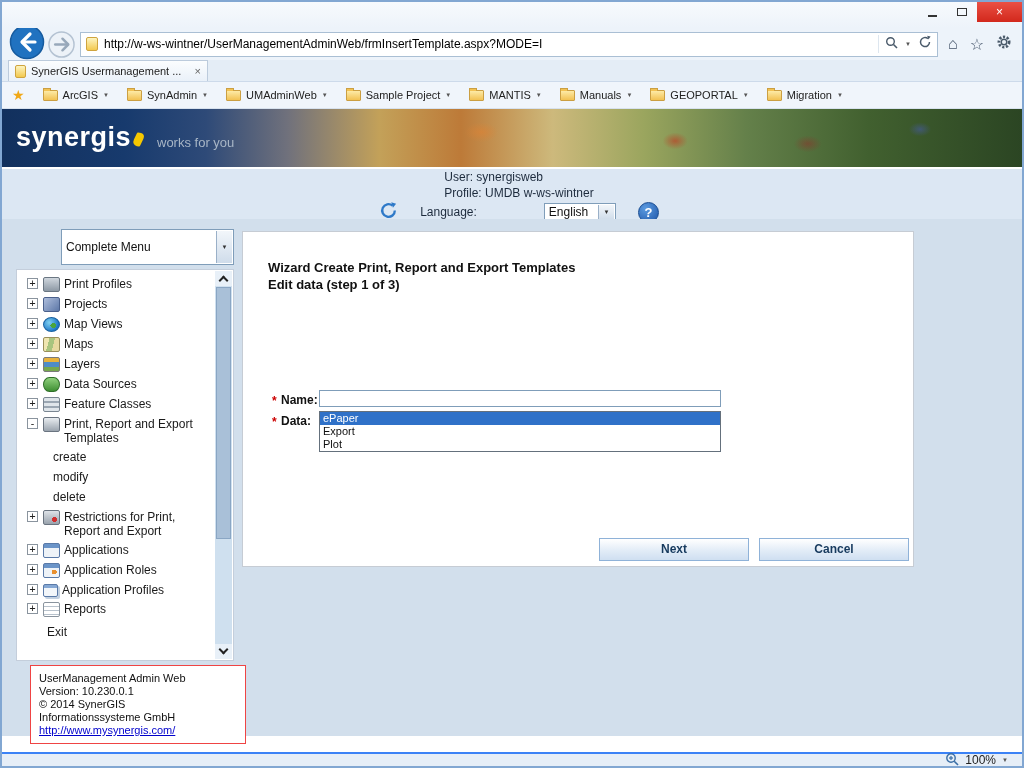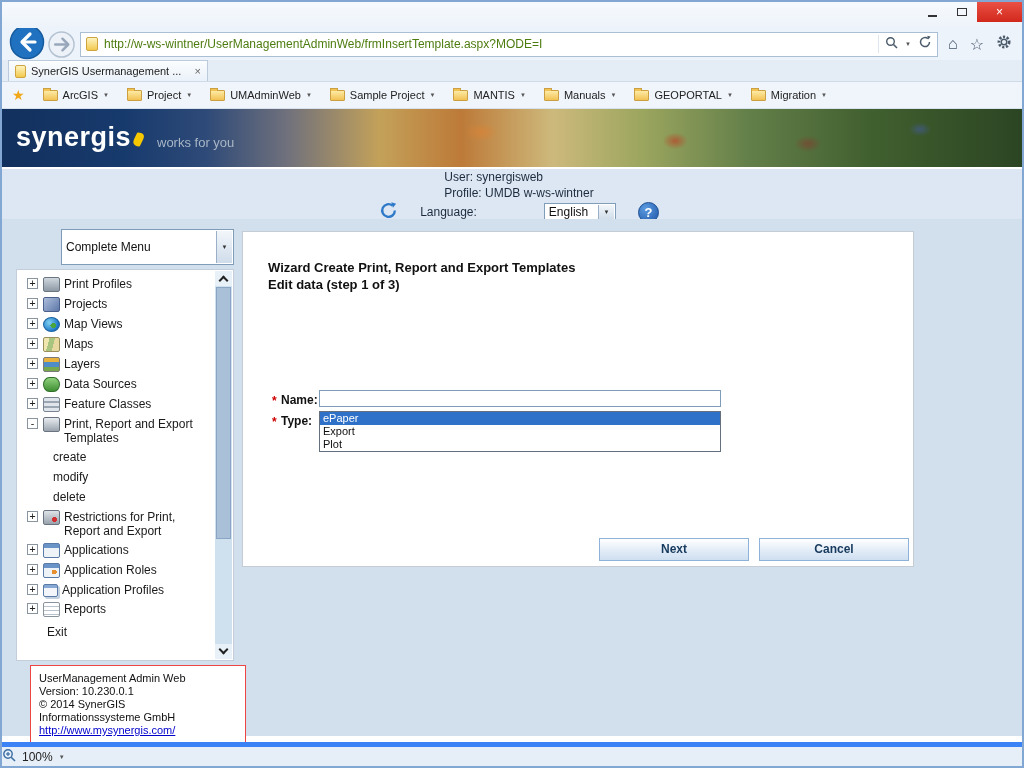--- a/index.html
+++ b/index.html
@@ -17,21 +17,21 @@
 
   
   .navbar { height: 32px; background: #edf3fa; display: flex; align-items: center; padding-left: 6px; }
   .back-btn, .fwd-btn { flex: none; display: flex; align-items: center; justify-content: center; }
   .back-btn { width: 38px; height: 36px; margin-top: -4px; }
   .fwd-btn { width: 30px; height: 28px; margin: 0 4px 0 0; }
   .addressbar { flex: 1; height: 25px; background: #fff; border: 1px solid #aabfd4; display: flex;
                 align-items: center; padding: 0 5px; margin-right: 8px; }
   .page-icon { width: 12px; height: 14px; background: linear-gradient(#fdf4c0,#f3c94e);
                border: 1px solid #cfa43e; border-radius: 2px; flex: none; margin-right: 6px; }
-  .url { font-size: 12px; color: #4d7c0f; white-space: nowrap; overflow: hidden; flex: 1; }
+  .url { font-size: 12px; color: #000000; white-space: nowrap; overflow: hidden; flex: 1; }
   .addr-icons { display: flex; align-items: center; gap: 7px; padding-left: 6px; border-left: 1px solid #dde6ef; }
   .small-caret { font-size: 6px; color: #555; }
   .nav-right { display: flex; align-items: center; gap: 12px; padding: 0 10px 0 2px; font-size: 16px; color: #44546a; }
 
   
   .tabrow { height: 22px; background: #e4edf6; display: flex; align-items: flex-end; padding-left: 6px;
             border-bottom: 1px solid #cddaea; }
   .tab { width: 200px; height: 21px; background: linear-gradient(#fbfdfe,#eaf1f9); border: 1px solid #bccbdc;
          border-bottom: none; display: flex; align-items: center; padding: 0 6px; font-size: 11px; color: #222; gap: 5px; }
   .tab .page-icon { width: 11px; height: 13px; margin-right: 0; }
@@ -134,22 +134,22 @@
                 font-size: 12px; padding: 0 2px; font-family: inherit; }
   .listbox { position: absolute; left: 76px; top: 179px; width: 402px; background: #fff; border: 1px solid #64707c; }
   .opt { height: 13px; line-height: 13px; font-size: 11px; padding-left: 3px; color: #111; }
   .opt.selected { background: #2f71c8; color: #fff; }
   .btn { position: absolute; top: 306px; width: 150px; height: 23px; line-height: 21px; text-align: center;
          font-size: 12px; font-weight: bold; color: #173a5e; background: linear-gradient(#ffffff,#e2ecf7 55%,#cfdff1);
          border: 1px solid #8fb2d8; }
   .btn.next { left: 356px; } .btn.cancel { left: 516px; }
 
   
-  .statusbar { position: absolute; left: 0; right: 0; bottom: 0; height: 24px; background: #e6eef7;
-               border-top: 5px solid #3b82f6; display: flex; align-items: center; justify-content: flex-start; padding-right: 14px; }
+  .statusbar { position: absolute; left: 0; right: 0; bottom: 0; height: 14px; background: #e6eef7;
+               border-top: 2px solid #3b82f6; display: flex; align-items: center; justify-content: flex-end; padding-right: 14px; }
   .zoom { display: flex; align-items: center; gap: 6px; font-size: 12px; color: #222; }
 </style>
 </head>
 <body>
 
 <div class="window">
 
   <div class="titlebar">
     <div class="win-controls">
       <div class="win-btn">
@@ -220,21 +220,21 @@
 
   <div class="favbar">
     <span class="fav-star">★</span>
     <div class="fav-item">
         <span class="folder-icon"></span>
         <span>ArcGIS</span>
         <span class="small-caret">▼</span>
       </div>
     <div class="fav-item">
         <span class="folder-icon"></span>
-        <span>Project</span>
+        <span>SynAdmin</span>
         <span class="small-caret">▼</span>
       </div>
     <div class="fav-item">
         <span class="folder-icon"></span>
         <span>UMAdminWeb</span>
         <span class="small-caret">▼</span>
       </div>
     <div class="fav-item">
         <span class="folder-icon"></span>
         <span>Sample Project</span>
@@ -397,21 +397,21 @@
 
     <div class="panel">
       <div class="wiz-title">Wizard Create Print, Report and Export Templates</div>
       <div class="wiz-sub">Edit data (step 1 of 3)</div>
 
       <span class="req r1">*</span>
       <span class="flabel l1">Name:</span>
       <input class="name-input" type="text" value="" style="">
 
       <span class="req r2">*</span>
-      <span class="flabel l2">Type:</span>
+      <span class="flabel l2">Data:</span>
       <div class="listbox">
         <div class="opt selected">ePaper</div>
         <div class="opt">Export</div>
         <div class="opt">Plot</div>
       </div>
 
       <div class="btn next">Next</div>
       <div class="btn cancel">Cancel</div>
     </div>
   </div>

